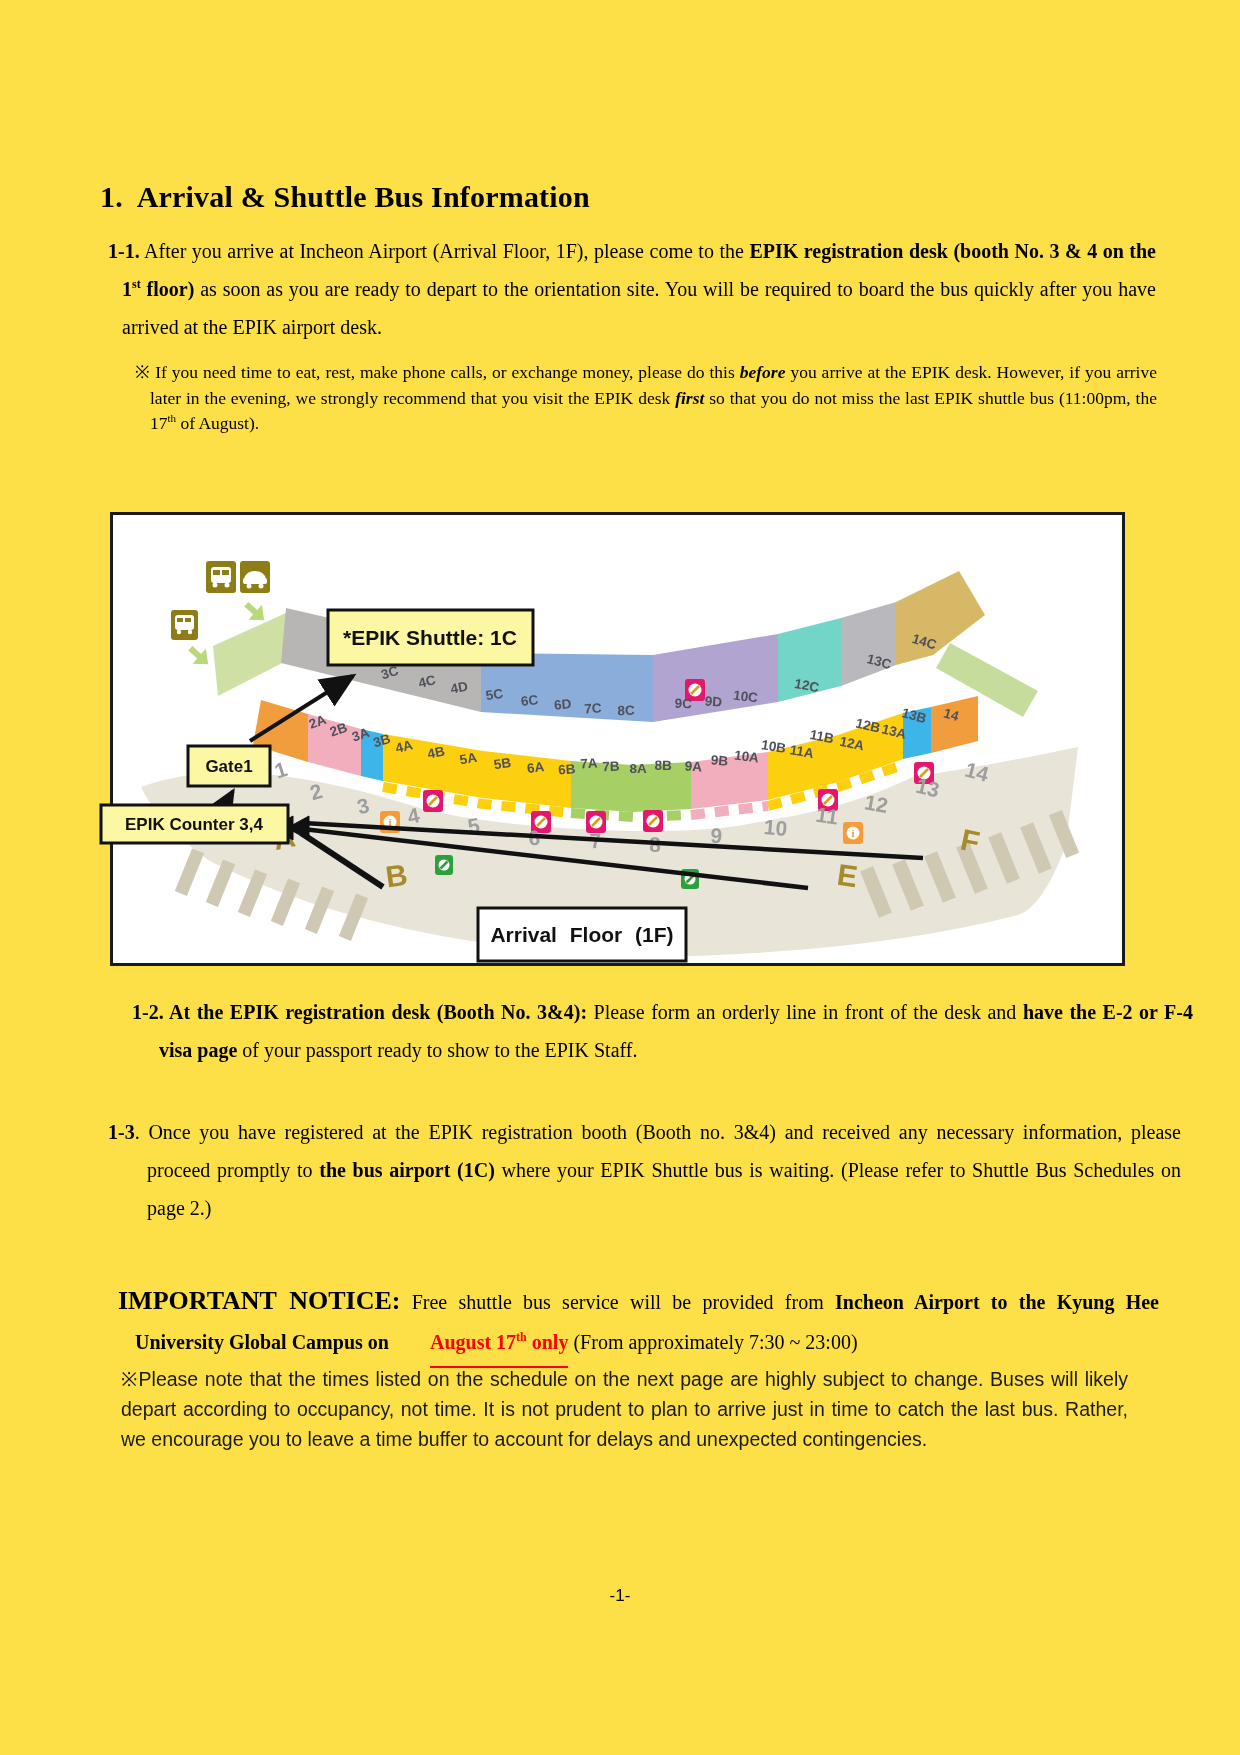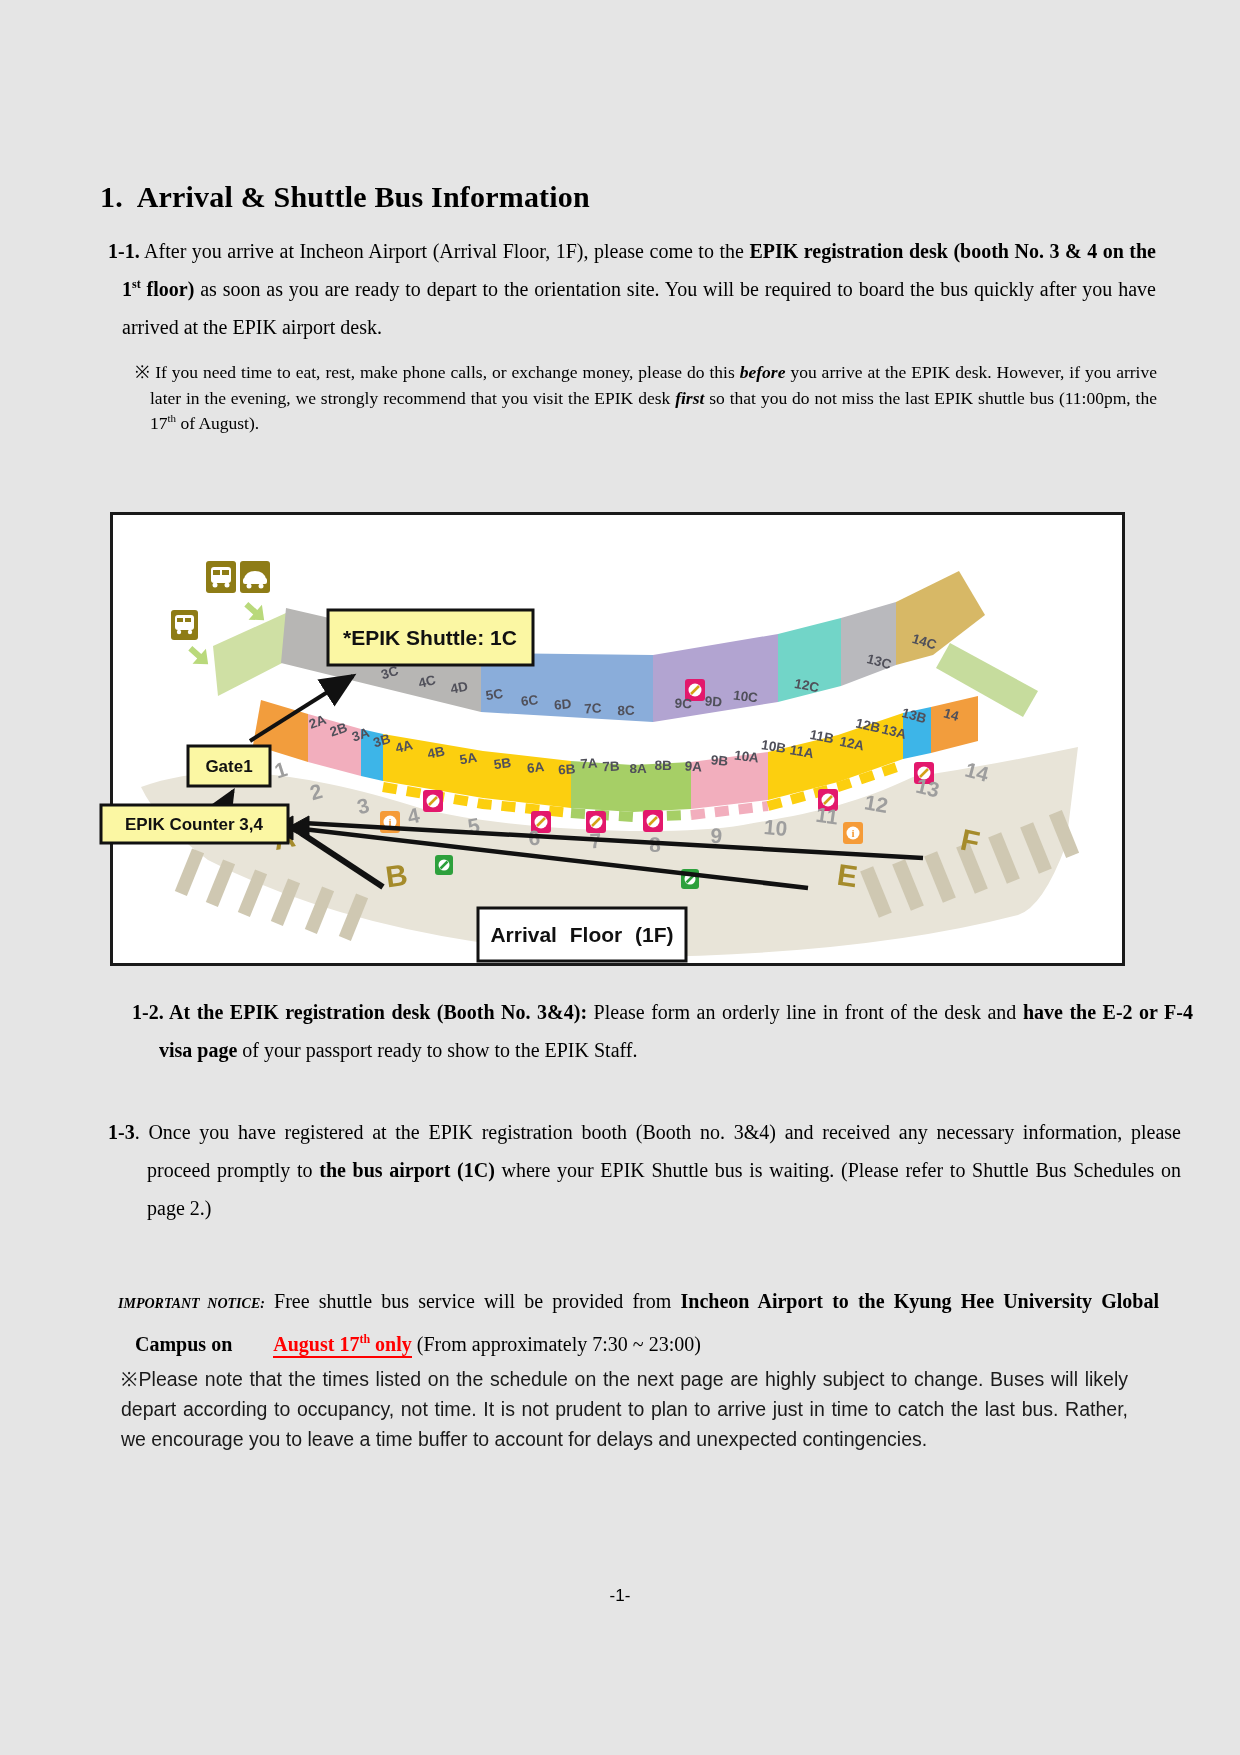--- a/index.html
+++ b/index.html
@@ -1,36 +1,36 @@
 <!DOCTYPE html>
 <html><head>
 <meta charset="utf-8">
 <style>
   html,body{margin:0;padding:0;background:#888;}
-  .page{position:relative;width:1240px;height:1755px;background:#e5e5e5;
+  .page{position:relative;width:1240px;height:1755px;background:#fde047;
         font-family:"Liberation Serif",serif;color:#000;overflow:hidden;margin:0 auto;}
   .abs{position:absolute;}
   .title{font-size:30px;font-weight:bold;white-space:pre-wrap;letter-spacing:.2px;}
   .body{font-size:20px;line-height:38px;text-align:justify;margin:0;}
   .hang14{padding-left:14px;text-indent:-14px;}
   .hang27{padding-left:27px;text-indent:-27px;margin-left:24px;}
   .hang39{padding-left:39px;text-indent:-39px;}
   .hang17{padding-left:17px;text-indent:-17px;}
   .note{font-size:17.5px;line-height:25.5px;text-align:justify;margin:0;
         padding-left:15px;text-indent:-15px;}
   .note2{font-family:"Liberation Sans",sans-serif;font-size:19.5px;line-height:30px;
          text-align:justify;margin:0;color:#1a1a1a;}
   .map-caption{font-size:22px;font-weight:bold;text-align:center;}
   .mapbox{box-sizing:border-box;border:3px solid #1a1a1a;background:#fff;}
   .mapbox svg{position:absolute;left:0;top:0;overflow:visible;}
   sup{font-size:12px;line-height:0;}
   .note sup{font-size:11px;}
   b{font-weight:bold;}
   .bi{font-weight:bold;font-style:italic;}
-  .red-u{color:#ff0000;font-weight:bold;border-bottom:2.5px solid #ff0000;padding-bottom:1px;margin-left:36px;}
+  .red-u{color:#ff0000;font-weight:bold;border-bottom:2.5px solid #ff0000;padding-bottom:13px;margin-left:36px;}
   .red-u sup{font-size:12px;}
   .footer{font-family:"Liberation Sans",sans-serif;font-size:17px;text-align:center;width:100%;}
   .gate-t{font-family:"Liberation Sans",sans-serif;font-weight:bold;font-size:13.5px;fill:#50505a;}
   .num-t{font-family:"Liberation Sans",sans-serif;font-weight:bold;font-size:21px;fill:#9e9e9e;}
   .zone-t{font-family:"Liberation Sans",sans-serif;font-weight:bold;font-size:30px;fill:#a58b2b;}
   .callout-t{font-family:"Liberation Sans",sans-serif;font-weight:bold;fill:#111;}
 </style>
 </head>
 <body>
 
@@ -294,21 +294,21 @@
 
   <p class="abs body hang27" style="left:108px;top:993px;width:1034px;">
     <b>1-2.</b><b> At the EPIK registration desk (Booth No. 3&amp;4):</b><span> Please form an orderly line in front of the desk and </span><b>have the E-2 or F-4 visa page</b><span> of your passport ready to show to the EPIK Staff.</span>
   </p>
 
   <p class="abs body hang39" style="left:108px;top:1113px;width:1034px;">
     <b>1-3</b><span>. Once you have registered at the EPIK registration booth (Booth no. 3&amp;4) and received any necessary information, please proceed promptly to </span><b>the bus airport (1C)</b><span> where your EPIK Shuttle bus is waiting. (Please refer to Shuttle Bus Schedules on page 2.)</span>
   </p>
 
   <p class="abs body hang17" style="left:118px;top:1281px;width:1024px;line-height:40px;">
-    <b style="font-size:14px;font-style:italic;">IMPORTANT NOTICE:</b><span> Free shuttle bus service will be provided from </span><b>Incheon Airport to the Kyung Hee University Global Campus on </b><span class="red-u"><span>August 17</span><sup>th</sup><span> only</span></span><span> (From approximately 7:30 ~ 23:00)</span>
+    <b style="font-size:26px;">IMPORTANT NOTICE:</b><span> Free shuttle bus service will be provided from </span><b>Incheon Airport to the Kyung Hee University Global Campus on </b><span class="red-u"><span>August 17</span><sup>th</sup><span> only</span></span><span> (From approximately 7:30 ~ 23:00)</span>
   </p>
 
   <p class="abs note2" style="left:121px;top:1364px;width:1007px;">
     <span>※</span><span>Please note that the times listed on the schedule on the next page are highly subject to change. Buses will likely depart according to occupancy, not time. It is not prudent to plan to arrive just in time to catch the last bus. Rather, we encourage you to leave a time buffer to account for delays and unexpected contingencies.</span>
   </p>
 
   <div class="abs footer" style="left:0;top:1586px;">-1-</div>
 
 </div>
 

